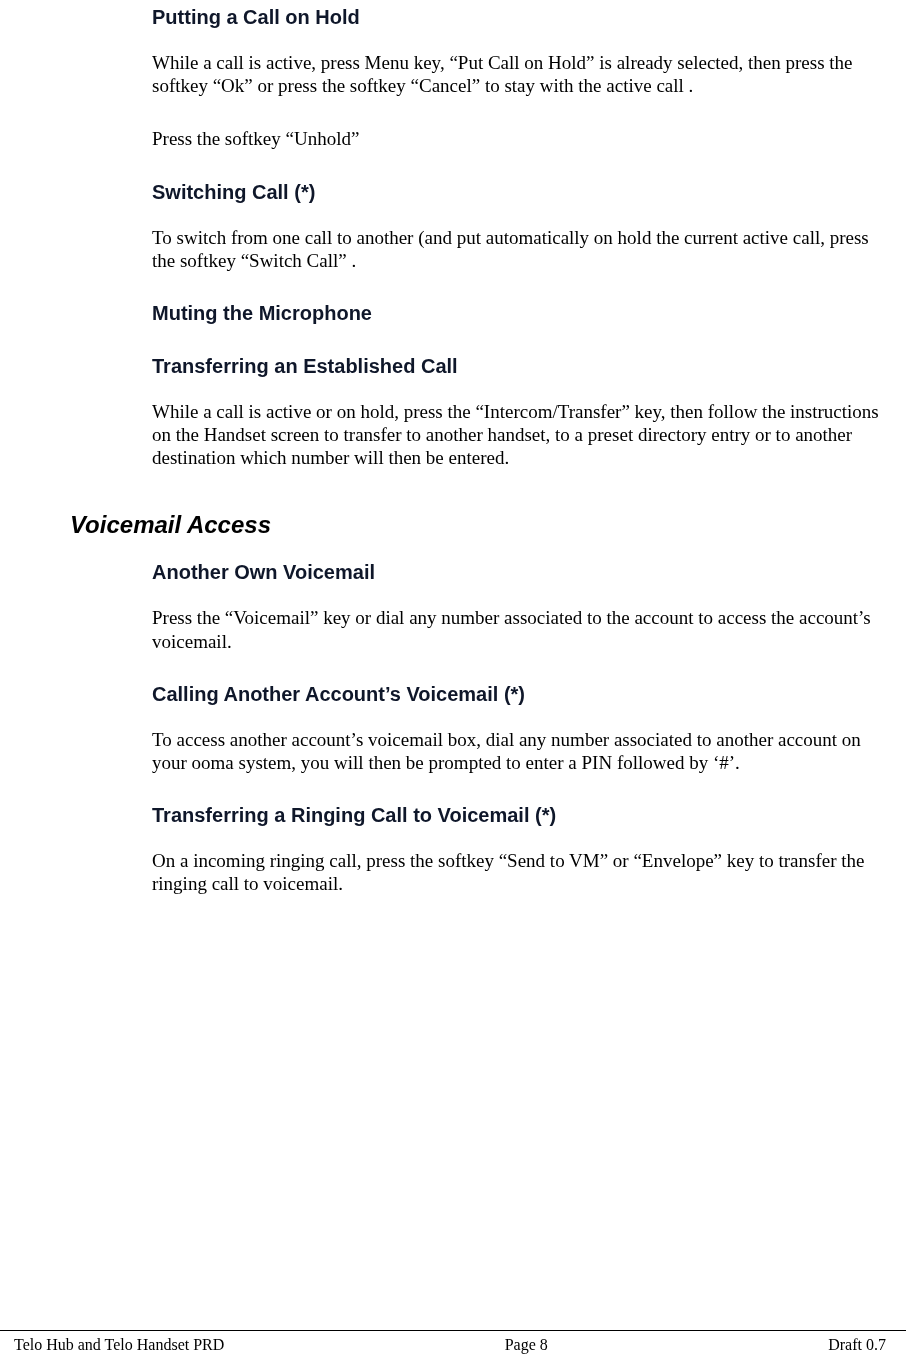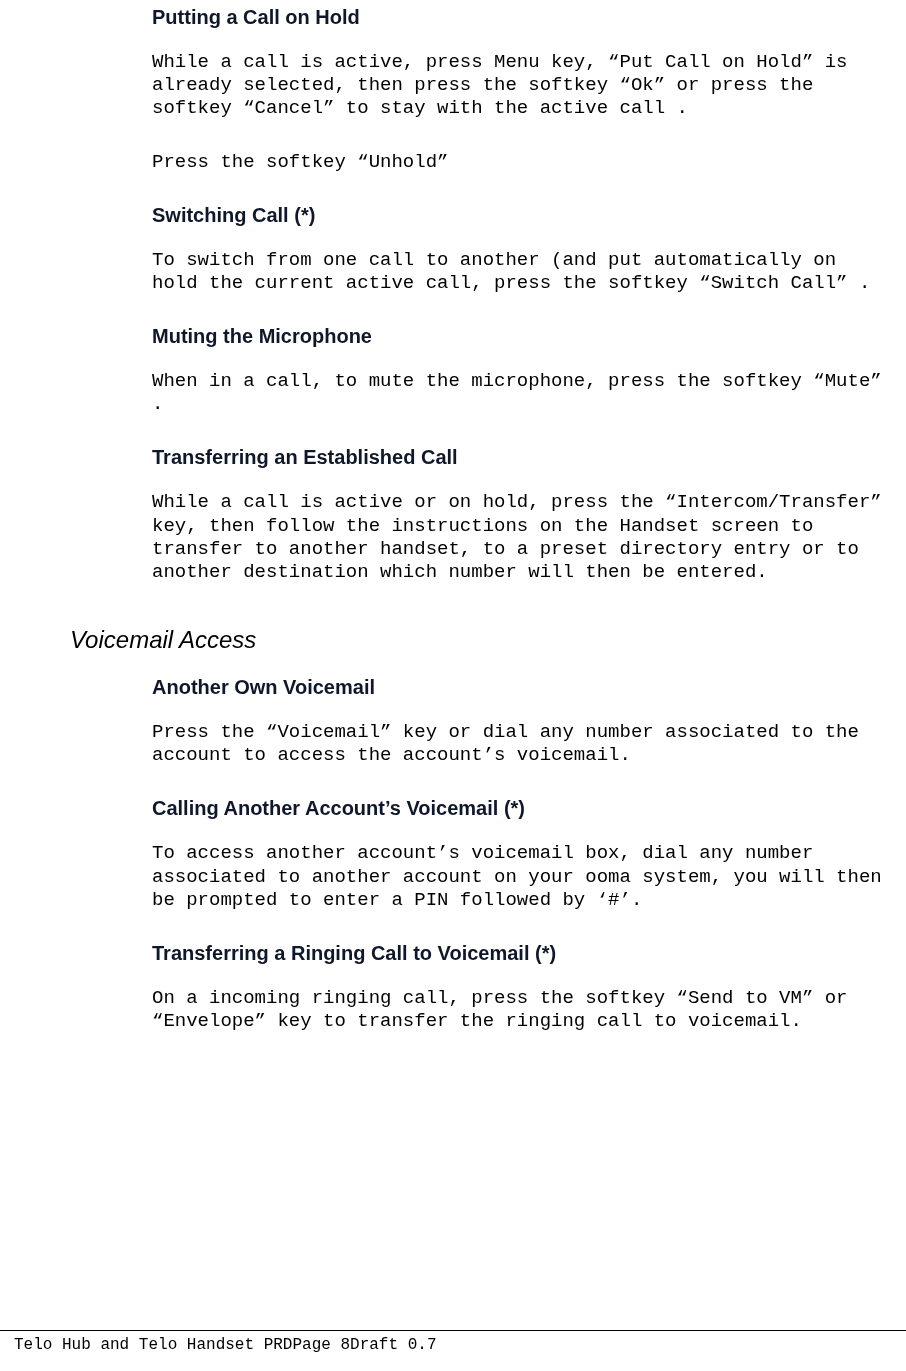--- a/index.html
+++ b/index.html
@@ -25,67 +25,67 @@
       font-size: 20px;
       color: #0f172a;
       margin-bottom: 22px;
       margin-top: 30px;
     }
     h2:first-child {
       margin-top: 6px;
     }
     .section-title {
       font-family: Arial, Helvetica, sans-serif;
-      font-weight: normal;
+      font-weight: bold;
       font-style: italic;
       font-size: 24px;
       color: #000;
       margin-top: 42px;
       margin-bottom: 22px;
       margin-left: -82px;
     }
     p {
-      font-family: Liberation Mono, monospace;
+      font-family: Liberation Serif, serif;
       font-size: 19px;
       color: #000;
       line-height: 1.22;
       margin-bottom: 30px;
       max-width: 740px;
     }
     .footer {
       position: absolute;
       bottom: 17px;
       left: 0;
       right: 0;
       border-top: 1px solid #000;
       padding-top: 5px;
       padding-left: 14px;
       padding-right: 20px;
-      font-family: Liberation Mono, monospace;
+      font-family: Liberation Serif, serif;
       font-size: 16px;
       display: flex;
+      justify-content: space-between;
     }
     .footer span {
       white-space: nowrap;
     }
   </style>
 </head>
 <body>
 
 <div class="page-content">
   <h2>Putting a Call on Hold</h2>
   <p>While a call is active, press Menu key, “Put Call on Hold” is already selected, then press the softkey “Ok” or press the softkey “Cancel” to stay with the active call .</p>
 
   <p>Press the softkey “Unhold”</p>
 
   <h2>Switching Call (*)</h2>
   <p>To switch from one call to another (and put automatically on hold the current active call, press the softkey “Switch Call” .</p>
 
   <h2>Muting the Microphone</h2>
-  <p>When in a call, to mute the microphone, press the softkey “Mute” .</p>
 
   <h2>Transferring an Established Call</h2>
   <p>While a call is active or on hold, press the “Intercom/Transfer” key, then follow the instructions on the Handset screen to transfer to another handset, to a preset directory entry or to another destination which number will then be entered.</p>
 
   <div class="section-title">Voicemail Access</div>
 
   <h2 style="margin-top:0">Another Own Voicemail</h2>
   <p>Press the “Voicemail” key or dial any number associated to the account to access the account’s voicemail.</p>
 
   <h2>Calling Another Account’s Voicemail (*)</h2>

